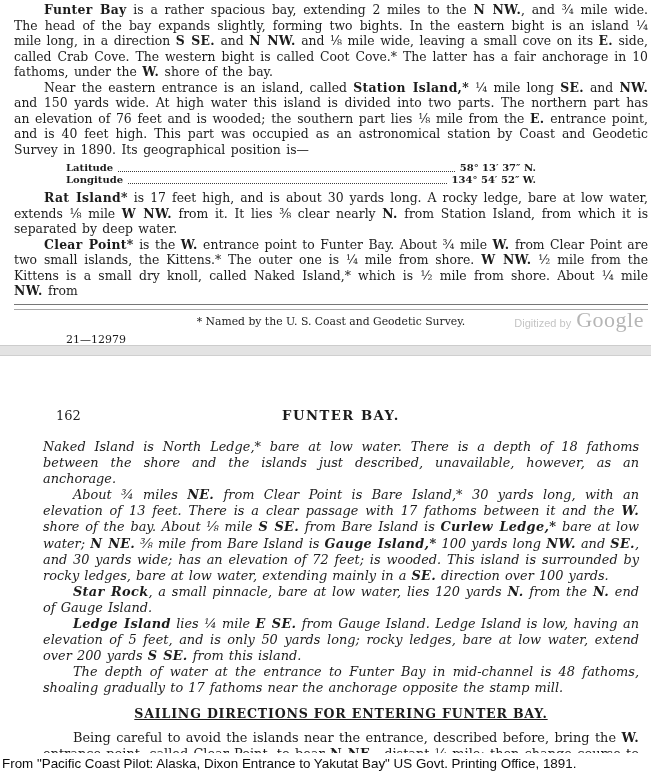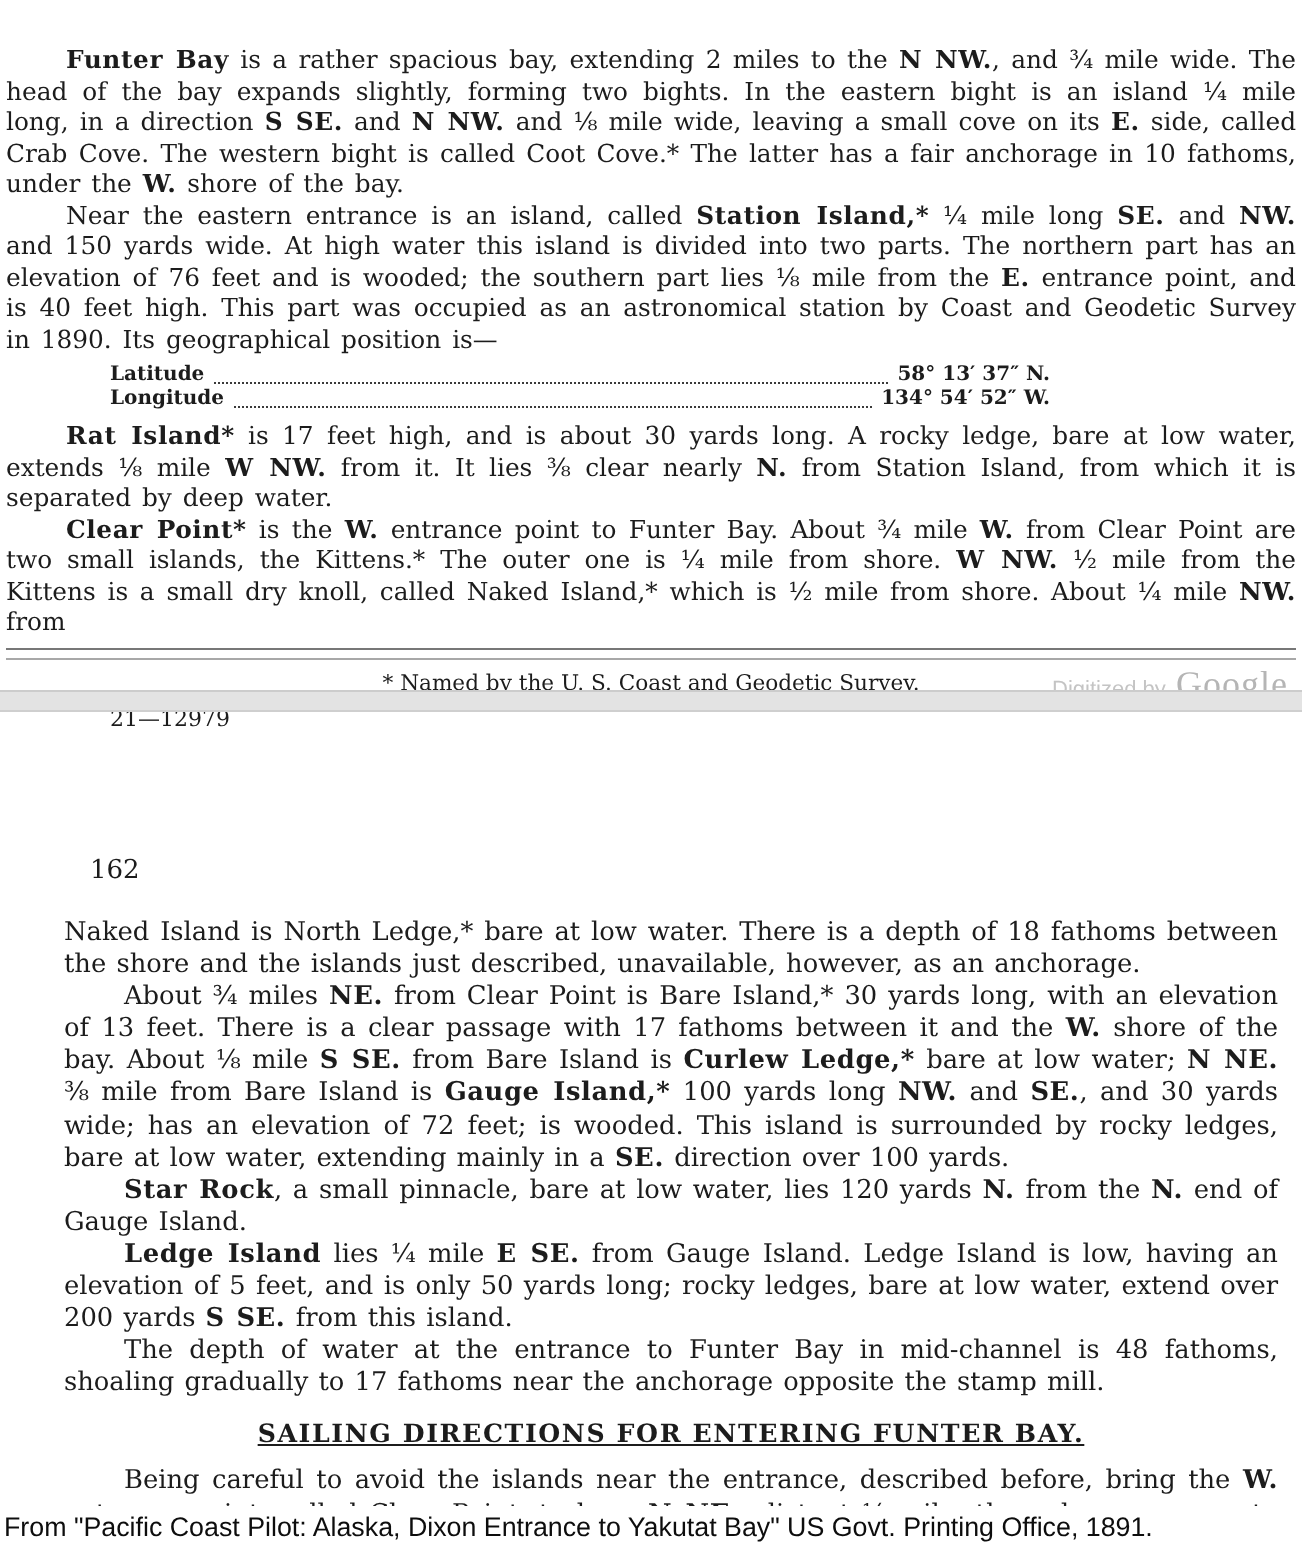--- a/index.html
+++ b/index.html
@@ -3,21 +3,21 @@
 <meta charset="utf-8">
 <style>
   html, body {
     margin: 0; padding: 0;
     width: 651px; height: 771px;
     background: #ffffff;
     overflow: hidden;
     font-family: "DejaVu Serif", "Liberation Serif", serif;
     color: #1c1c1c;
   }
-  .page { position: absolute; left: 0; right: 0; margin-top: 20px; }
+  .page { position: absolute; left: 11px; right: 0; }
 
   
   .page1 { top: 0; height: 345px; overflow: hidden; padding: 2px 3px 0 3px; }
   .para {
     margin: 0;
     font-size: 12.4px;
     line-height: 15.5px;
     text-align: justify;
     word-spacing: 1.5px;
   }
@@ -37,39 +37,39 @@
 
   .footnote-rule { height: 4px; border-top: 1px solid #777; border-bottom: 1px solid #a8a8a8; margin-top: 5px; }
   .footnote { text-align: center; font-size: 10.8px; margin-top: 5px; }
   .signature { margin: 5px 0 0 52px; font-size: 11px; }
 
   .watermark {
     position: absolute; right: 7px; bottom: 14px;
     color: #bdbdbd; white-space: nowrap;
   }
   .watermark .wm-prefix { font-family: "Liberation Sans", sans-serif; font-size: 11px; color: #c4c4c4; }
-  .watermark .wm-brand { font-family: "Liberation Serif", serif; font-size: 18px; letter-spacing: 0.5px; color: #b5b5b5; }
+  .watermark .wm-brand { font-family: "Liberation Serif", serif; font-size: 22px; letter-spacing: 0.5px; color: #b5b5b5; }
 
   
   .scan-divider {
     position: absolute; top: 345px; left: 0; right: 0;
     height: 9px; background: #e3e3e3;
     border-top: 1px solid #cccccc; border-bottom: 1px solid #cfcfcf;
   }
 
   
   .page2 { top: 392px; bottom: 18px; overflow: hidden; padding: 0 12px 0 32px; }
   .page2 .para { font-size: 12.9px; line-height: 16.1px; word-spacing: 1px; }
   .p2-header { position: relative; margin-top: 16px; height: 17px; }
   .p2-pagenum { position: absolute; left: 13px; top: 0; font-size: 13px; }
   .p2-title {
     position: absolute; left: 0; right: 0; top: 0;
     text-align: center; font-weight: bold; font-size: 13.2px; letter-spacing: 1.5px;
   }
-  .p2-body { margin-top: 14px; }
+  .p2-body { margin-top: 14px; font-style: italic; }
   .section-heading {
     text-align: center; font-weight: bold; font-size: 12.6px;
     letter-spacing: 0.8px; margin: 9px 0 9px 0; text-decoration: underline;
   }
 
   
   .caption {
     position: absolute; left: 2px; bottom: 0px;
     font-family: "Liberation Sans", sans-serif;
     font-size: 13.4px; color: #0d0d0d; white-space: nowrap;
@@ -110,20 +110,21 @@
     <span class="wm-prefix">Digitized by</span>
     <span class="wm-brand">Google</span>
   </div>
 </div>
 
 <div class="scan-divider"></div>
 
 <div class="page page2">
   <div class="p2-header">
     <span class="p2-pagenum">162</span>
+    <span class="p2-title">FUNTER BAY.</span>
   </div>
 
   <div class="p2-body">
       <p class="para"><span>Naked Island is North Ledge,* bare at low water. There is a depth of 18 fathoms between the shore and the islands just described, unavailable, however, as an anchorage.</span></p>
       <p class="para indent"><span>About ¾ miles </span><b>NE.</b><span> from Clear Point is Bare Island,* 30 yards long, with an elevation of 13 feet. There is a clear passage with 17 fathoms between it and the </span><b>W.</b><span> shore of the bay. About ⅛ mile </span><b>S SE.</b><span> from Bare Island is </span><b>Curlew Ledge,*</b><span> bare at low water; </span><b>N NE.</b><span> ⅜ mile from Bare Island is </span><b>Gauge Island,*</b><span> 100 yards long </span><b>NW.</b><span> and </span><b>SE.</b><span>, and 30 yards wide; has an elevation of 72 feet; is wooded. This island is surrounded by rocky ledges, bare at low water, extending mainly in a </span><b>SE.</b><span> direction over 100 yards.</span></p>
       <p class="para indent"><b>Star Rock</b><span>, a small pinnacle, bare at low water, lies 120 yards </span><b>N.</b><span> from the </span><b>N.</b><span> end of Gauge Island.</span></p>
       <p class="para indent"><b>Ledge Island</b><span> lies ¼ mile </span><b>E SE.</b><span> from Gauge Island. Ledge Island is low, having an elevation of 5 feet, and is only 50 yards long; rocky ledges, bare at low water, extend over 200 yards </span><b>S SE.</b><span> from this island.</span></p>
       <p class="para indent"><span>The depth of water at the entrance to Funter Bay in mid-channel is 48 fathoms, shoaling gradually to 17 fathoms near the anchorage opposite the stamp mill.</span></p>
     </div>
 

